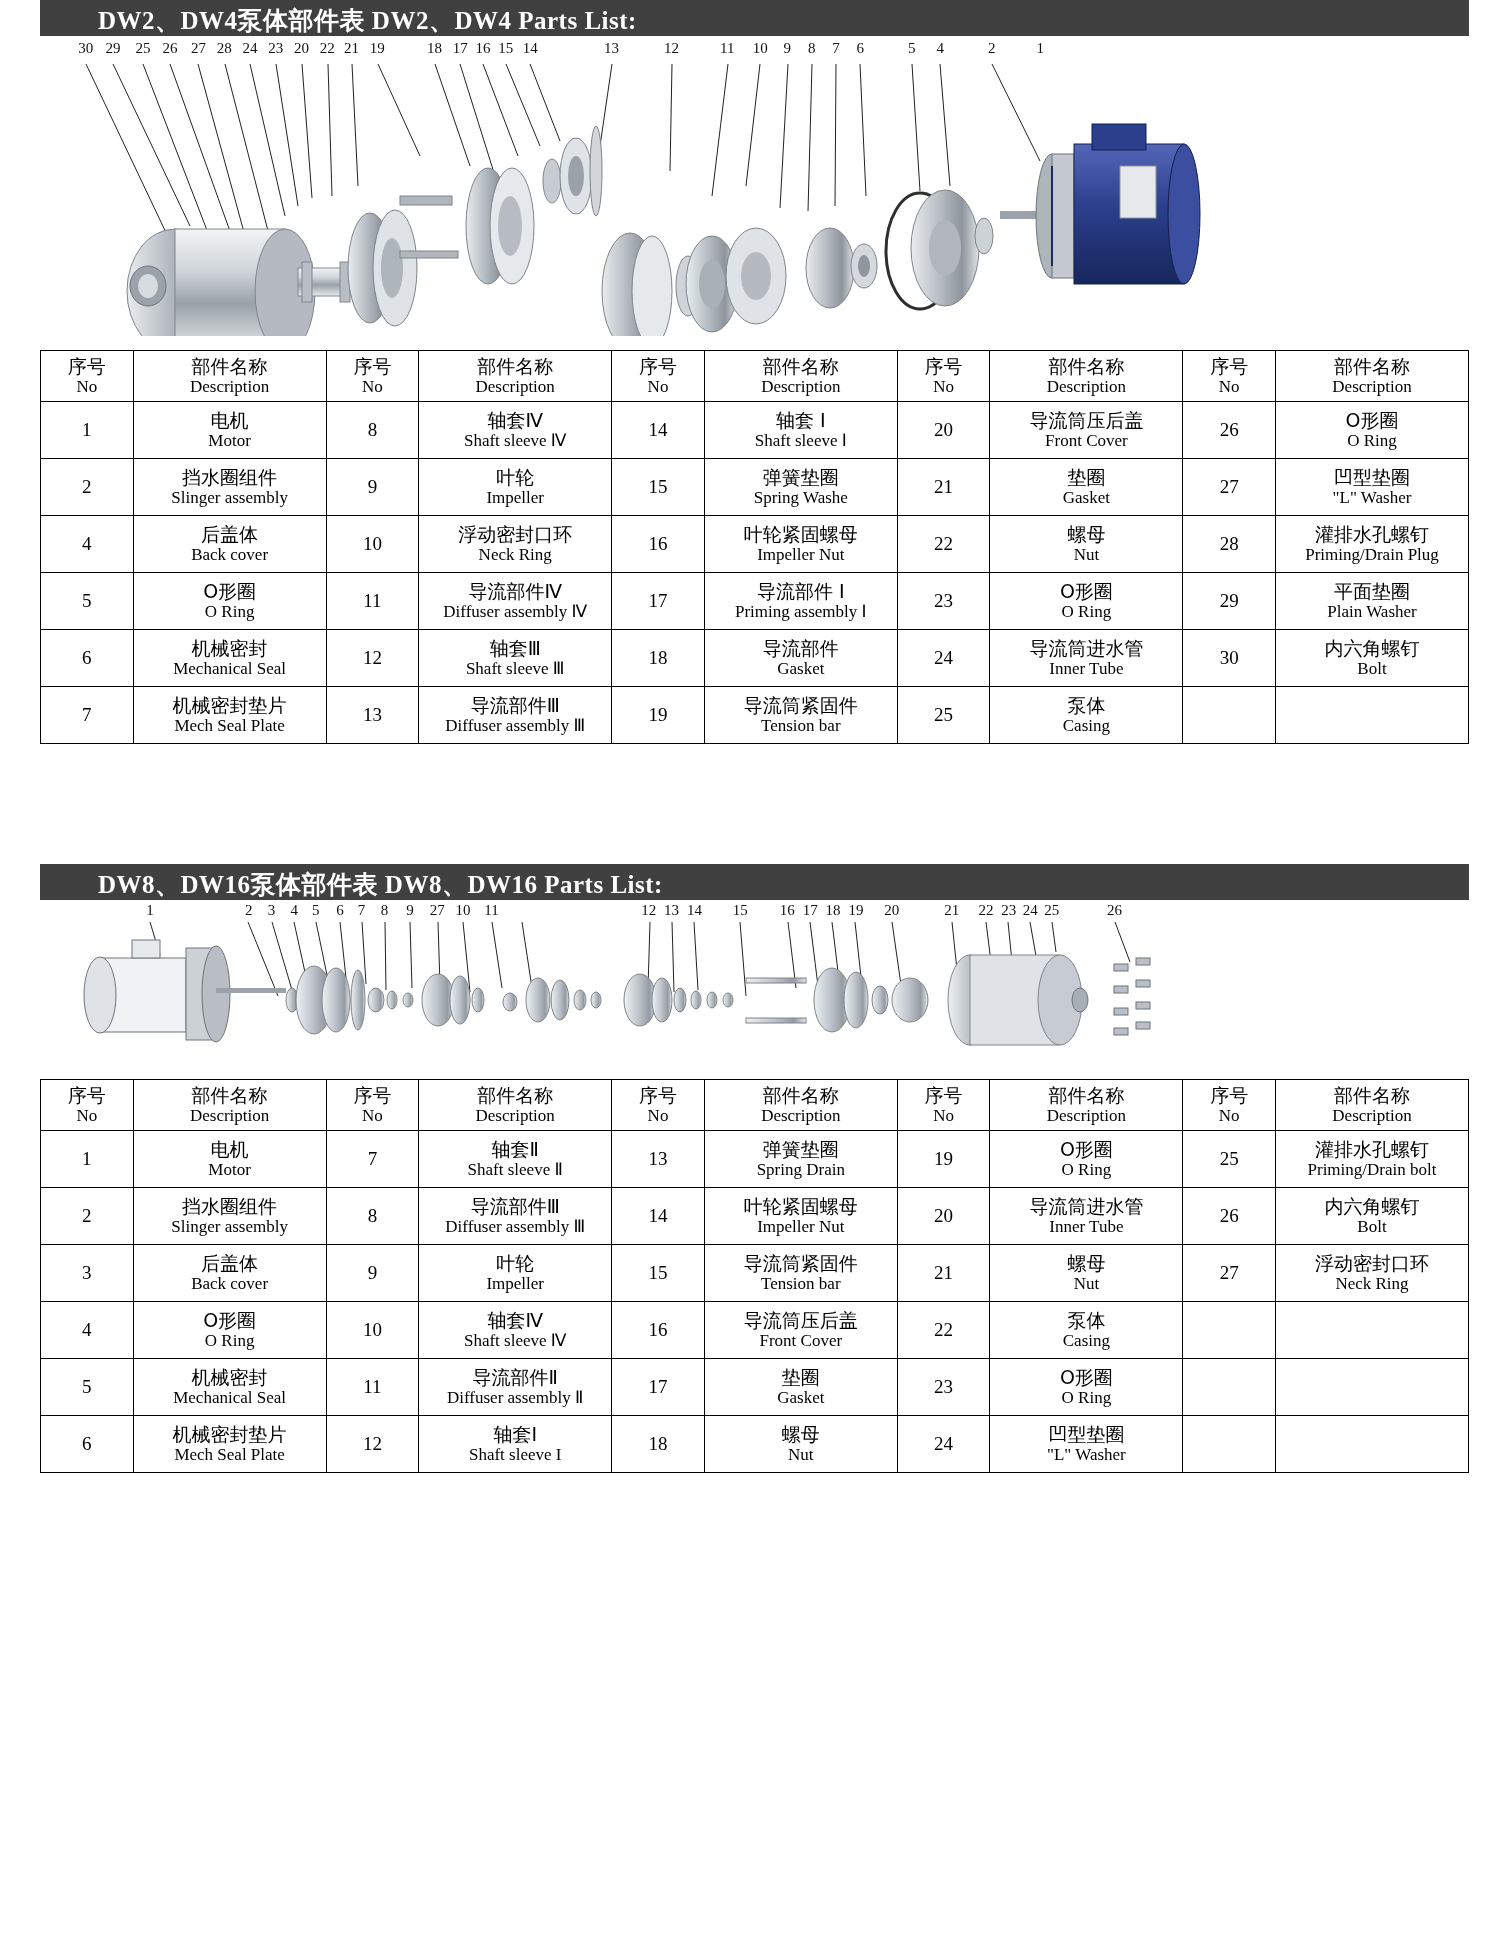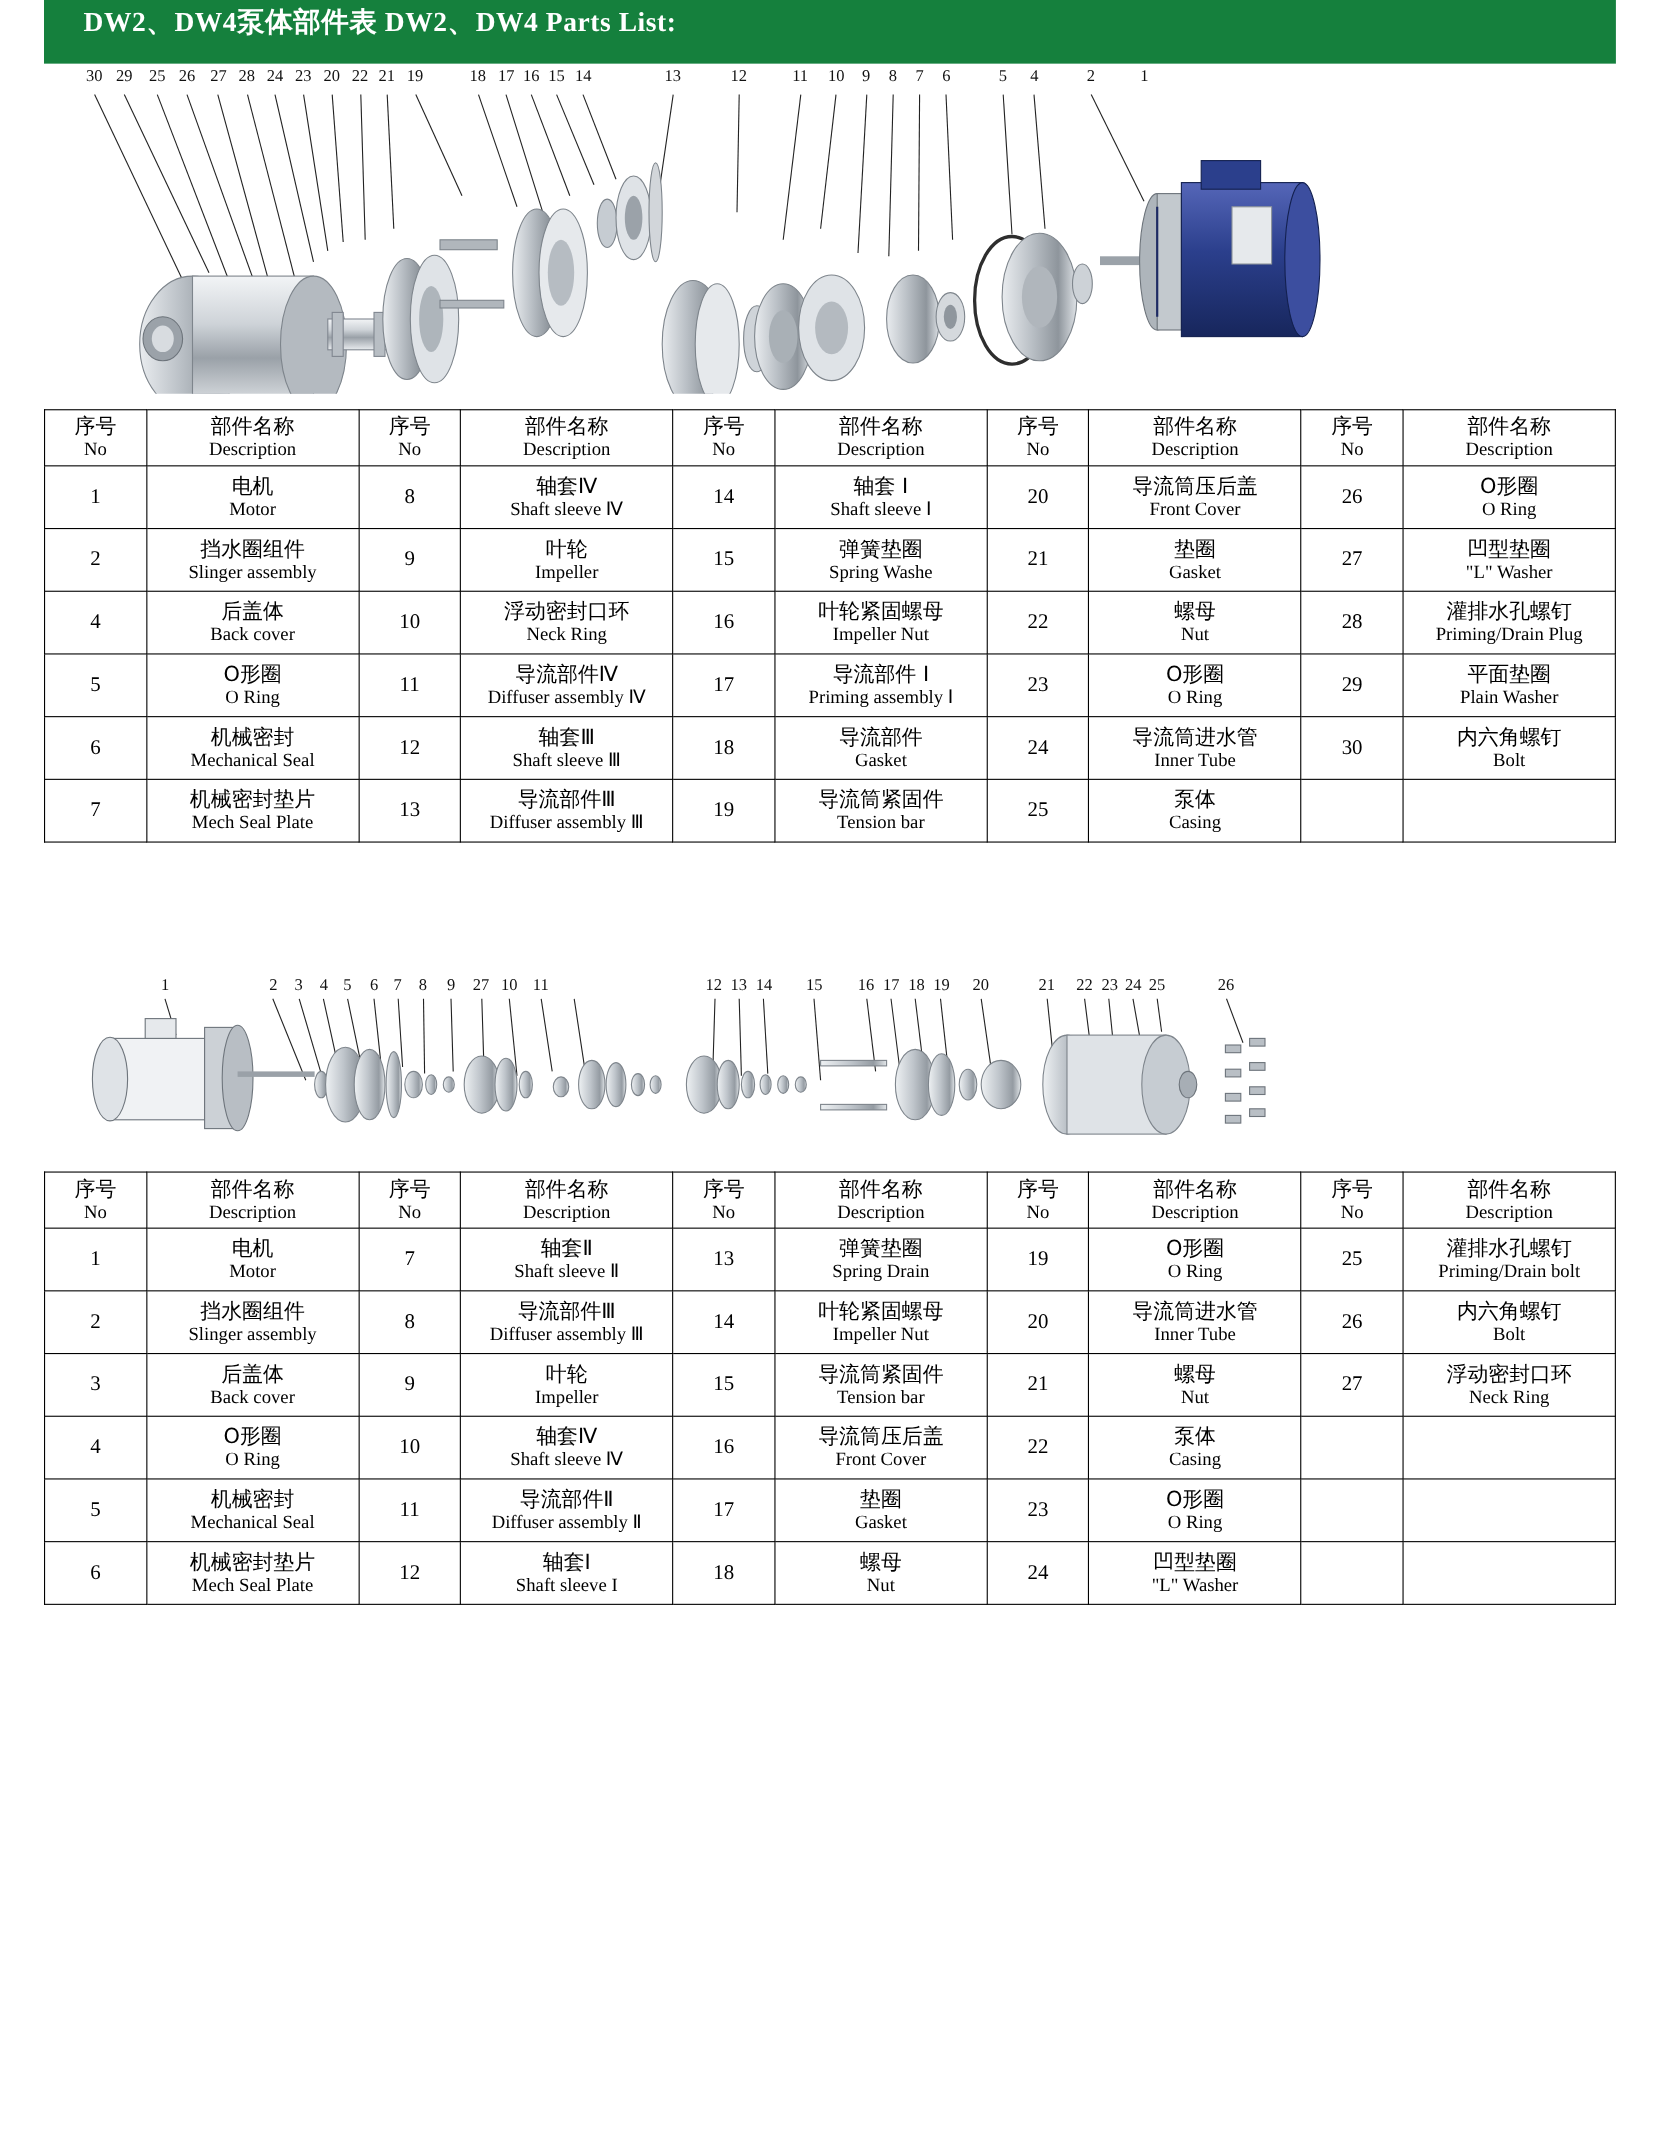--- a/index.html
+++ b/index.html
@@ -18,27 +18,27 @@
   .page {
     position: relative;
     width: 1509px;
     height: 1955px;
     box-sizing: border-box;
     padding: 0 40px;
   }
 
   
   .section-header {
-    background: #15803d;
+    background: #404040;
     color: #ffffff;
-    height: 58px;
+    height: 36px;
     line-height: 42px;
     font-size: 25px;
     font-weight: bold;
-    padding-left: 36px;
+    padding-left: 58px;
     letter-spacing: 0.5px;
     font-family: "Liberation Serif", serif;
     white-space: nowrap;
   }
 
   
   .diagram {
     position: relative;
     width: 100%;
     background: #ffffff;
@@ -489,20 +489,23 @@
         <td>
             <span class="cn"></span>
             <span class="en"></span>
           </td>
       </tr>
     </tbody>
   </table>
 
   <div class="spacer"></div>
 
+  <div class="section-header">
+    <span>DW8、DW16泵体部件表  DW8、DW16 Parts List:</span>
+  </div>
 
   <div class="diagram diagram-2">
     <svg class="illus" viewBox="0 0 1429 165" preserveAspectRatio="none">
       <defs>
         <linearGradient id="steelV2" x1="0" y1="0" x2="1" y2="0">
           <stop offset="0%" stop-color="#eef1f3"></stop>
           <stop offset="45%" stop-color="#bfc5cb"></stop>
           <stop offset="80%" stop-color="#949ba2"></stop>
           <stop offset="100%" stop-color="#e2e6e9"></stop>
         </linearGradient>

